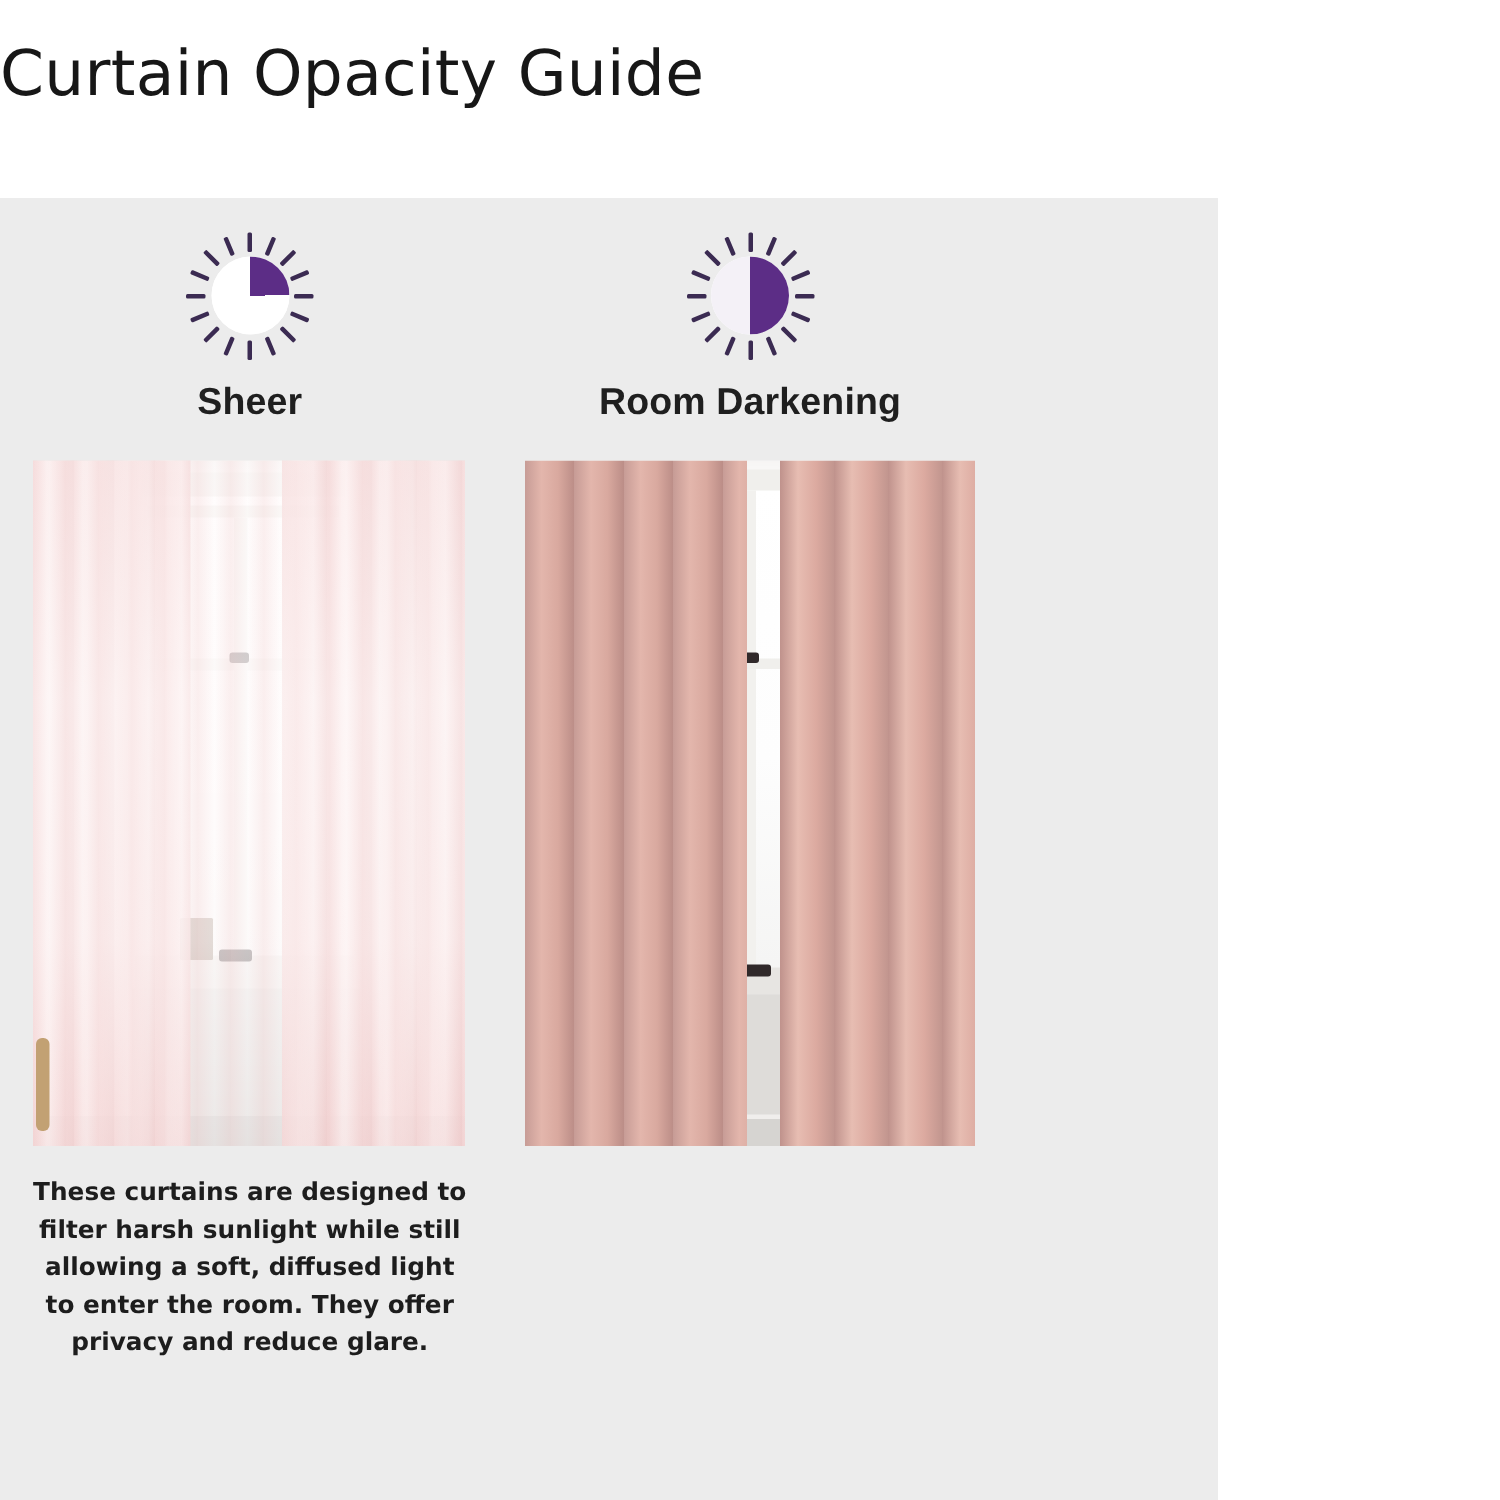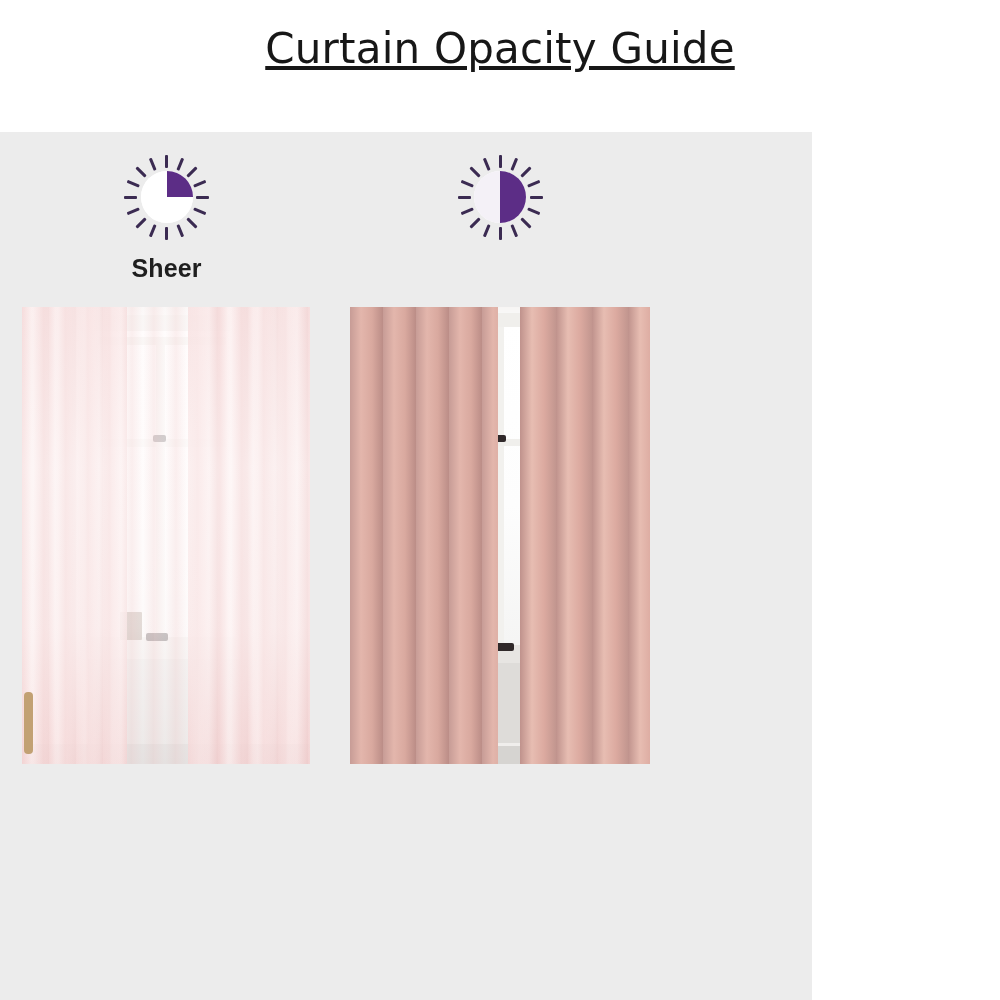--- a/index.html
+++ b/index.html
@@ -7,27 +7,26 @@
     width:1000px;height:1000px;
     background:#ffffff;
     font-family:"Liberation Sans", sans-serif;
     overflow:hidden;
     position:relative;
   }
 
   
   .title{
     position:absolute;left:0;top:24px;width:1000px;
-    text-align:center;
+    text-align:left;
     font-size:42px;
     font-weight:400;
     letter-spacing:.2px;
     color:#171717;
     font-family:"DejaVu Sans", sans-serif;
-    text-decoration:underline;
   }
 
   
   .board{
     position:absolute;left:0;top:132px;width:812px;height:868px;
     background:#ececec;
   }
 
   
   .col{
@@ -232,20 +231,21 @@
         <div class="lower-wall" style="left:66px;top:352px;width:152px;height:88px;"></div>
         <div class="floor" style="height:20px;"></div>
         <div class="curtain sheer-l"></div>
         <div class="curtain sheer-r"></div>
         <div class="sheer-veil"></div>
         <div class="sheer-overlay"></div>
         <div class="small-obj" style="left:2px;top:385px;width:9px;height:62px;background:#c2a173;border-radius:4px;"></div>
       </div>
     </div>
 
+    <div class="desc">These curtains are designed to filter harsh sunlight while still allowing a soft, diffused light to enter the room. They offer privacy and reduce glare.</div>
   </div>
 
   <div class="col col-2">
 
     <div class="icon-wrap">
       <div class="sun">
         <div class="rays">
           <i style="transform:rotate(0deg) translateY(-36px)"></i>
           <i style="transform:rotate(22.5deg) translateY(-36px)"></i>
           <i style="transform:rotate(45deg) translateY(-36px)"></i>
@@ -262,20 +262,21 @@
           <i style="transform:rotate(292.5deg) translateY(-36px)"></i>
           <i style="transform:rotate(315deg) translateY(-36px)"></i>
           <i style="transform:rotate(337.5deg) translateY(-36px)"></i>
         </div>
         <div class="disc">
           <div class="fill fill-half"></div>
         </div>
       </div>
     </div>
 
+    <div class="cat-label">Room Darkening</div>
 
     <div class="photo photo-2">
       <div class="room">
         <div class="wall" style="background:#f0eeec;"></div>
         <div class="win" style="left:116px;top:14px;width:70px;height:336px;"></div>
         <div class="frame-h" style="left:112px;top:6px;width:78px;height:14px;"></div>
         <div class="frame-v" style="left:146px;top:20px;width:8px;height:330px;"></div>
         <div class="frame-h" style="left:116px;top:132px;width:70px;height:7px;"></div>
         <div class="knob" style="left:143px;top:128px;"></div>
         <div class="sill" style="left:104px;top:338px;width:96px;height:20px;"></div>

